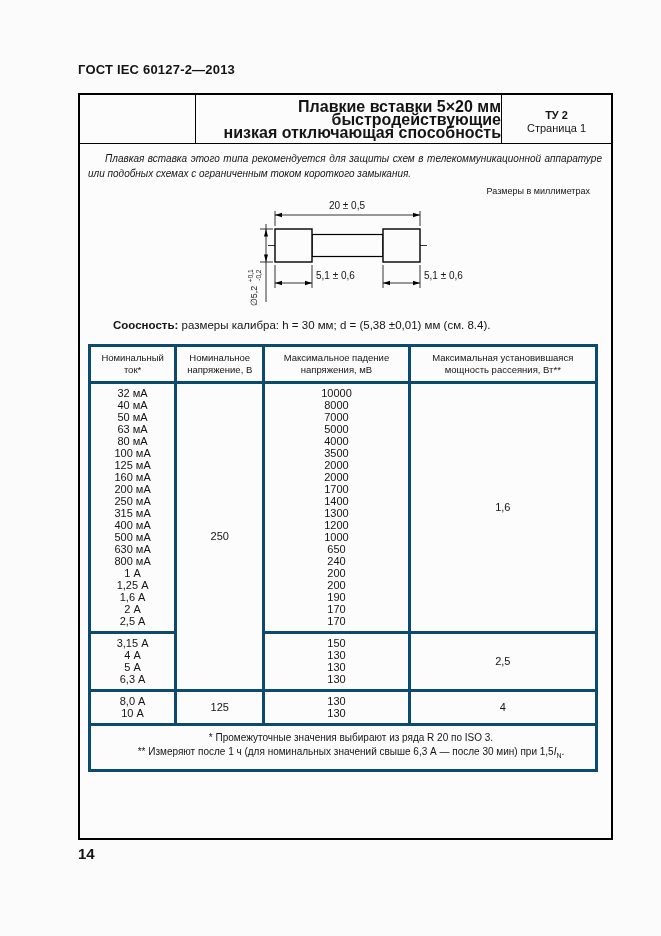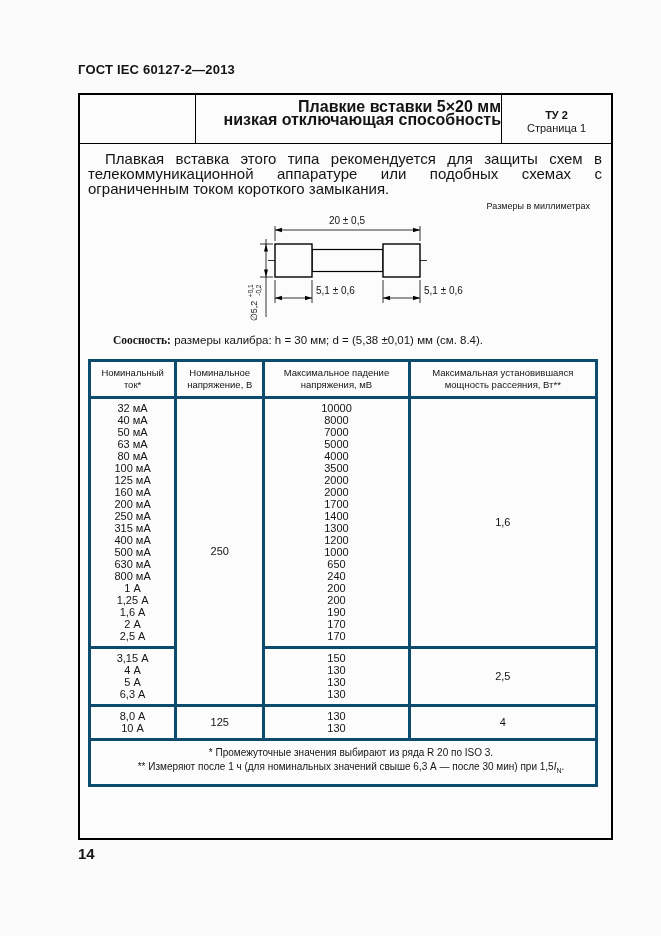--- a/index.html
+++ b/index.html
@@ -10,25 +10,25 @@
     -webkit-font-smoothing:antialiased;
   }
   .doc-number{position:absolute;left:78px;top:62px;font-size:13px;font-weight:bold;letter-spacing:.2px;}
   .outer-box{position:absolute;left:78px;top:93px;width:535px;height:747px;border:2px solid #000;box-sizing:border-box;background:#fcfcfc;}
   .title-row{display:flex;border-bottom:1px solid #000;height:49px;box-sizing:border-box;}
   .title-cell{box-sizing:border-box;}
   .title-cell.empty{width:115px;}
   .title-cell.center{width:307px;border-left:1px solid #000;border-right:1px solid #000;text-align:right;font-weight:bold;font-size:16px;line-height:13px;padding-top:5px;}
   .title-cell.right{flex:1;text-align:center;font-size:11px;line-height:13px;padding-top:14px;}
   .title-cell.right .tu{font-weight:bold;}
-  .intro{margin:7px 9px 0 8px;font-size:15px;line-height:15px;text-align:justify;text-indent:17px;}
+  .intro{margin:7px 9px 0 8px;font-size:10px;line-height:15px;text-align:justify;text-indent:17px;font-style:italic;}
   .dim-note{text-align:right;margin:5px 21px 0 0;font-size:9px;}
   .drawing-wrap{margin:2px 0 0 150px;}
   .specs{margin:2px 0 0 33px;font-size:11.5px;line-height:15px;}
-  .specs b{font-weight:bold;font-family:Liberation Serif, serif;}
+  .specs b{font-weight:bold;}
   table.spec{border-collapse:collapse;margin:11px 0 0 8px;width:510px;border:2px solid #000;table-layout:fixed;}
   table.spec th, table.spec td{border:3px solid #0c4a6e;}
   col.c1{width:86px;}col.c2{width:88px;}col.c3{width:145px;}col.c4{width:187px;}
   table.spec th{font-weight:normal;font-size:9.5px;line-height:12px;padding:5px 2px;text-align:center;vertical-align:middle;border-bottom:2px solid #000;}
   table.spec td{font-size:11px;line-height:12px;text-align:center;padding:3px 0 4px 0;}
   td.lines{white-space:pre-line;vertical-align:top;margin-top:40px;}
   td.span-cell{vertical-align:middle;}
   tr.g2 td, tr.g3 td{border-top:2px solid #000;}
   tr.fnote td{border-top:2px solid #000;font-size:10px;line-height:14px;padding:5px 4px 6px 20px;margin-left:20px;}
   .fn-sym{font-style:italic;}
@@ -40,20 +40,21 @@
 <body>
 
 <div class="doc-number">ГОСТ IEC 60127-2—2013</div>
 
 <div class="outer-box">
 
   <div class="title-row">
     <div class="title-cell empty"></div>
     <div class="title-cell center">
       <div>Плавкие вставки 5×20 мм</div>
+      <div>быстродействующие</div>
       <div>низкая отключающая способность</div>
     </div>
     <div class="title-cell right">
       <div class="tu">ТУ 2</div>
       <div>Страница 1</div>
     </div>
   </div>
 
   <div class="intro">Плавкая вставка этого типа рекомендуется для защиты схем в телекоммуникационной аппаратуре или подобных схемах с ограниченным током короткого замыкания.</div>
 

